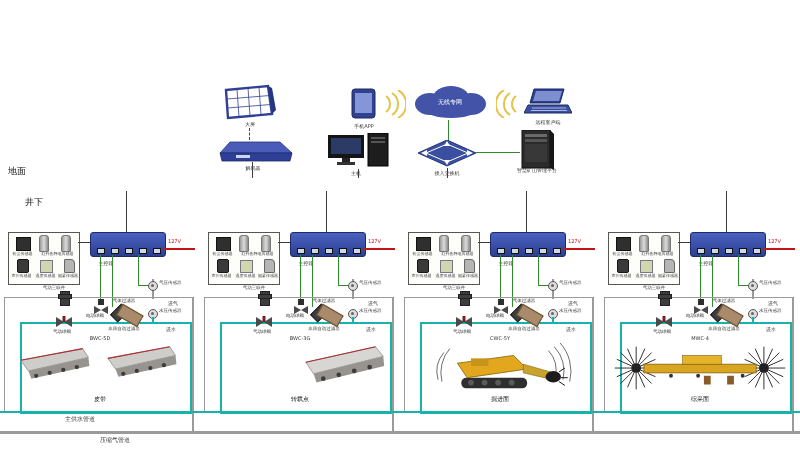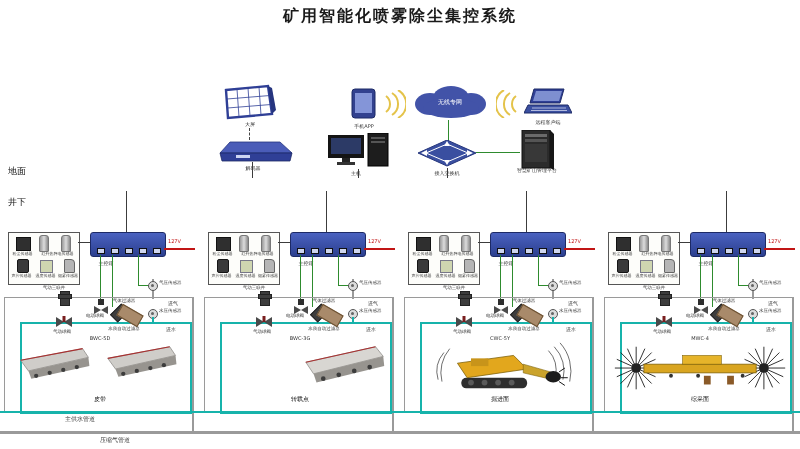--- a/index.html
+++ b/index.html
@@ -39,21 +39,20 @@
   .machine-svg{position:absolute;left:10px;top:148px;width:178px;height:60px;}
   .model-lbl{position:absolute;left:55px;top:144px;width:86px;font-size:5px;color:#333;text-align:center;}
   .site-lbl{position:absolute;left:48px;top:204px;width:100px;font-size:6px;color:#222;text-align:center;}
   .mainline{position:absolute;left:0;width:800px;}
 </style>
 </head>
 <body>
 
 <div id="stage">
 
-  <div id="title" class="abs">矿用智能化喷雾除尘集控系统</div>
 
   <svg class="abs" style="left:224px;top:84px;" width="52" height="38">
     <polygon points="2,6 44,2 48,30 4,34" fill="#fff" stroke="#2f3f96" stroke-width="2.4"></polygon>
     <line x1="3" y1="15" x2="46" y2="11.5" stroke="#2f3f96" stroke-width="0.8"></line>
     <line x1="3.5" y1="24" x2="47" y2="20.5" stroke="#2f3f96" stroke-width="0.8"></line>
     <line x1="13" y1="5" x2="15" y2="33" stroke="#2f3f96" stroke-width="0.8"></line>
     <line x1="24" y1="4" x2="26" y2="32" stroke="#2f3f96" stroke-width="0.8"></line>
     <line x1="35" y1="3" x2="37" y2="31" stroke="#2f3f96" stroke-width="0.8"></line>
     <polygon points="44,2 48,30 52,26 48,4" fill="#26357f"></polygon>
   </svg>
@@ -131,21 +130,21 @@
   <svg class="abs" style="left:520px;top:130px;" width="34" height="40">
     <rect x="2" y="0" width="28" height="38" fill="#2b2b2b" stroke="#111"></rect>
     <rect x="5" y="4" width="22" height="3" fill="#6a6a6a"></rect>
     <rect x="5" y="9" width="22" height="3" fill="#555"></rect>
     <rect x="5" y="14" width="22" height="18" fill="#383838"></rect>
     <polygon points="30,0 34,4 34,40 30,38" fill="#171717"></polygon>
   </svg>
   <div class="lbl" style="left:500px;top:168px;width:74px;">智慧矿山管理平台</div>
 
   <div class="abs zone-lbl" style="left:8px;top:165px;">地面</div>
-  <div class="abs zone-lbl" style="left:8px;top:196px;">井下</div>
+  <div class="abs zone-lbl" style="left:25px;top:196px;">井下</div>
 
   <div id="subs" class="abs" style="left:0;top:0;">
     <div class="sub" style="left: 2px;">
       <div class="vline" style="left:124px;top:0;height:41px;"></div>
 
       <div class="panel">
         <div class="abs" style="left:7px;top:4px;width:13px;height:12px;background:#2f2f2f;border:1px solid #111;"></div>
         <div class="abs" style="left:30px;top:2px;width:8px;height:15px;background:linear-gradient(90deg,#9a9a9a,#dcdcdc,#8a8a8a);border:0.5px solid #777;border-radius:3px 3px 1px 1px;"></div>
         <div class="abs" style="left:52px;top:2px;width:8px;height:15px;background:linear-gradient(90deg,#9a9a9a,#dcdcdc,#8a8a8a);border:0.5px solid #777;border-radius:3px 3px 1px 1px;"></div>
         <div class="slbl" style="left:0px;top:18px;width:27px;">粉尘传感器</div>

